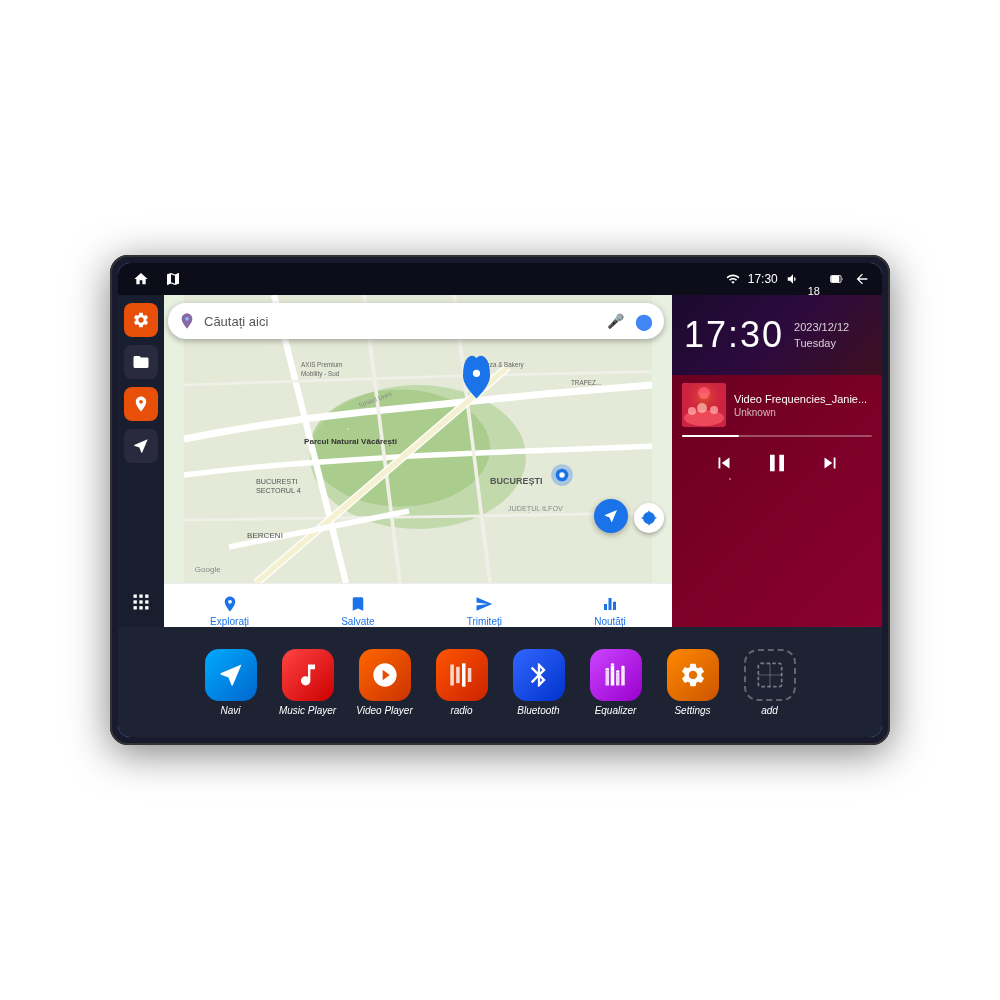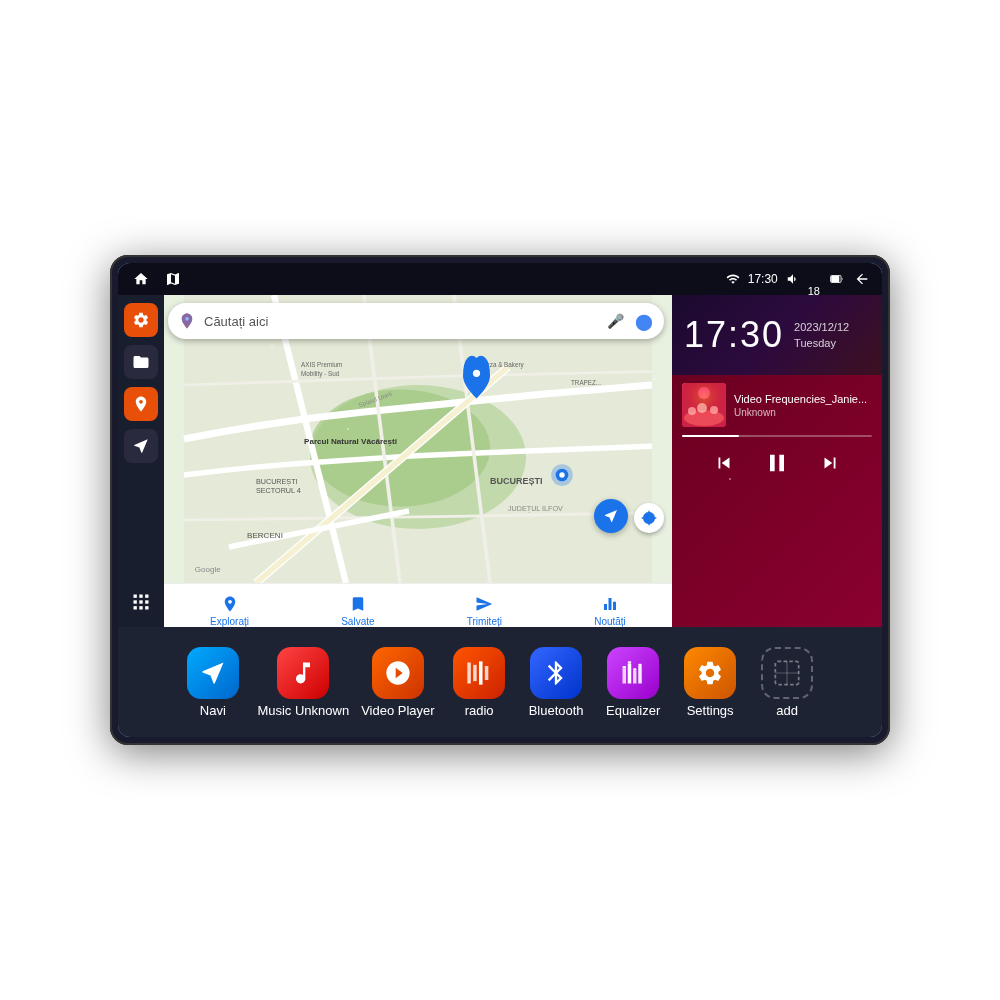--- a/index.html
+++ b/index.html
@@ -341,24 +341,25 @@
       width: 52px;
       height: 52px;
       border-radius: 14px;
       display: flex;
       align-items: center;
       justify-content: center;
       font-size: 24px;
     }
 
     .app-icon-label {
-      font-size: 13px;
+      font-size: 10px;
       color: white;
       text-align: center;
       white-space: nowrap;
+      font-style: italic;
     }
 
     .icon-navi { background: linear-gradient(135deg, #00aaff, #0066cc); }
     .icon-music { background: linear-gradient(135deg, #ff4444, #cc0000); }
     .icon-video { background: linear-gradient(135deg, #ff6600, #cc3300); }
     .icon-radio { background: linear-gradient(135deg, #ff5500, #cc2200); }
     .icon-bluetooth { background: linear-gradient(135deg, #3366ff, #0033cc); }
     .icon-eq { background: linear-gradient(135deg, #cc44ff, #9900cc); }
     .icon-settings { background: linear-gradient(135deg, #ff8800, #cc5500); }
     .icon-add { background: transparent; border: 2px dashed rgba(255,255,255,0.3); }
@@ -682,21 +683,21 @@
         </div>
         <span class="app-icon-label">Navi</span>
       </div>
 
       <div class="app-icon">
         <div class="app-icon-img icon-music">
           <svg viewBox="0 0 24 24" fill="white" width="28" height="28">
               <path d="M12 3v10.55c-.59-.34-1.27-.55-2-.55-2.21 0-4 1.79-4 4s1.79 4 4 4 4-1.79 4-4V7h4V3h-6z"></path>
             </svg>
         </div>
-        <span class="app-icon-label">Music Unknown</span>
+        <span class="app-icon-label">Music Player</span>
       </div>
 
       <div class="app-icon">
         <div class="app-icon-img icon-video">
           <svg viewBox="0 0 24 24" fill="white" width="28" height="28">
               <path d="M12 2C6.48 2 2 6.48 2 12s4.48 10 10 10 10-4.48 10-10S17.52 2 12 2zm-2 14.5v-9l6 4.5-6 4.5z"></path>
             </svg>
         </div>
         <span class="app-icon-label">Video Player</span>
       </div>

